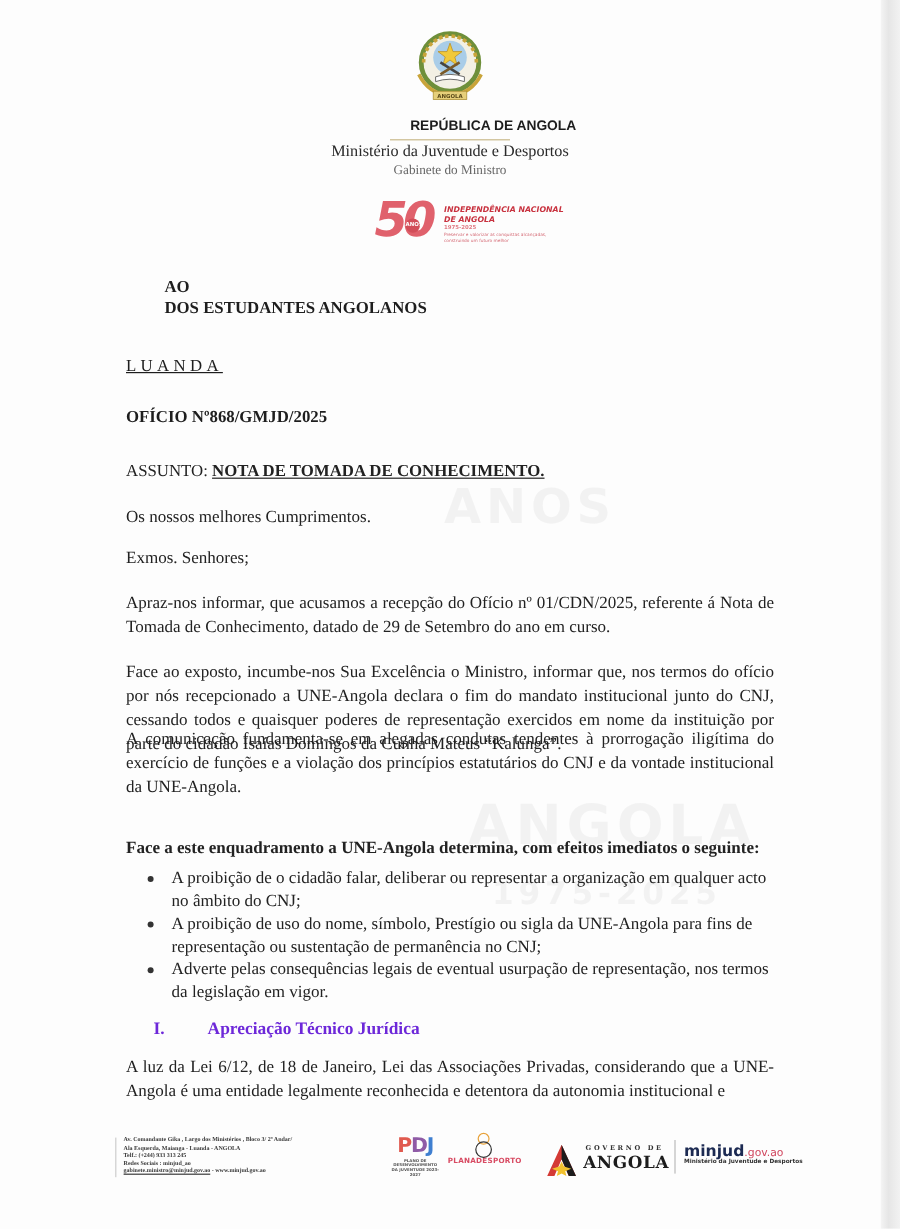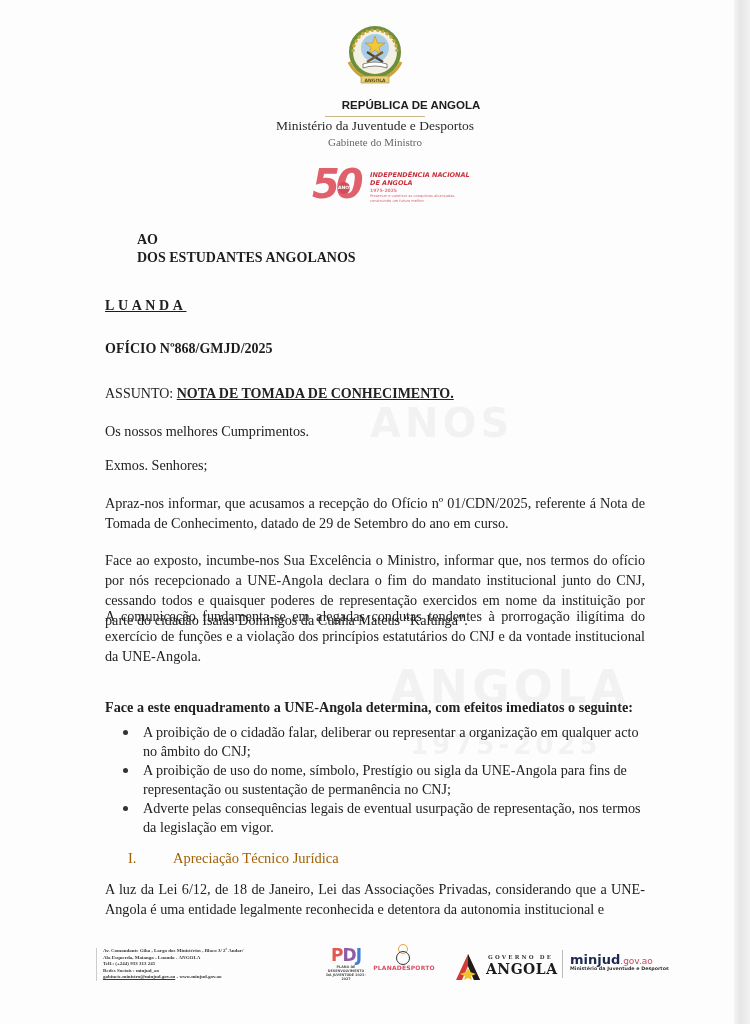--- a/index.html
+++ b/index.html
@@ -67,42 +67,42 @@
     position: absolute; left: 58px; top: 34px; font-family: "DejaVu Sans", sans-serif;
     font-size: 3.6px; color: #d46873; line-height: 5px; width: 90px; text-align: left;
   }
   
   .addr {
     position: absolute; left: 105px; top: 231px; font-weight: bold; font-size: 14px; line-height: 18px;
     color: #1e1e1e;
     margin-left: 32px;
   }
   .city {
-    position: absolute; left: 105px; top: 298px; font-weight: bold; font-size: 14px;
+    position: absolute; left: 105px; top: 298px; font-weight: normal; font-size: 14px;
     letter-spacing: 3.6px; text-decoration: underline; color: #1e1e1e;
   }
   .ref {
     position: absolute; left: 105px; top: 341px; font-weight: bold; font-size: 14px; color: #1e1e1e;
   }
   .subject { position: absolute; left: 105px; top: 386px; font-size: 14px; color: #222; }
   .subject b { text-decoration: underline; text-align: center; }
   .p { position: absolute; left: 105px; width: 540px; font-size: 14.2px; line-height: 20px; color: #222; text-align: justify; }
   .greet { top: 421px; }
   .salut { top: 455px; }
   .p1 { top: 493px; }
   .p2 { top: 550px; }
   .p3 { top: 606px; }
   .p4 { top: 697px; font-weight: bold; }
   .bullets { position: absolute; left: 120px; top: 723px; width: 525px; margin: 0; padding: 0; list-style: none; }
   .bullets li { position: relative; padding-left: 23px; font-size: 14.2px; line-height: 19px; color: #222; margin-bottom: 0; }
   .bullets li .dot {
     position: absolute; left: 3px; top: 7px; width: 5px; height: 5px; border-radius: 50%; background: #333;
   }
   .section {
-    position: absolute; left: 128px; top: 850px; font-weight: normal; font-size: 14.5px; color: #a16207;
+    position: absolute; left: 128px; top: 850px; font-weight: bold; font-size: 14.5px; color: #6d28d9;
   }
   .section .num { display: inline-block; width: 45px; }
   .p5 { top: 879px; }
   
   .footer-addr {
     position: absolute; left: 96px; top: 948px; border-left: 1px solid #ccc; padding-left: 6px;
     font-size: 5px; line-height: 6.6px; color: #3a3a3a; font-weight: bold; width: 180px;
   }
   .footer-addr div { white-space: nowrap; }
   .footer-addr .link { text-decoration: underline; }

